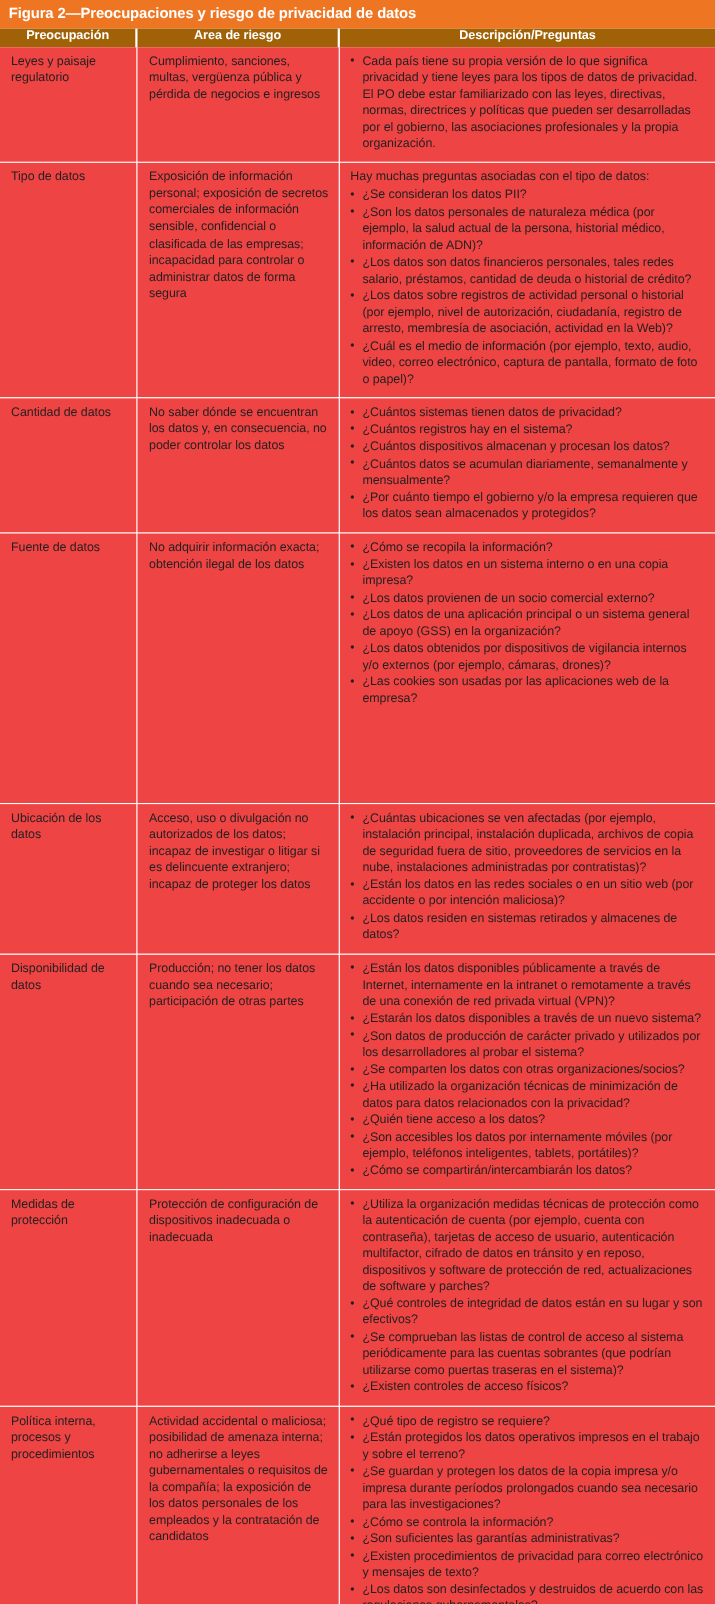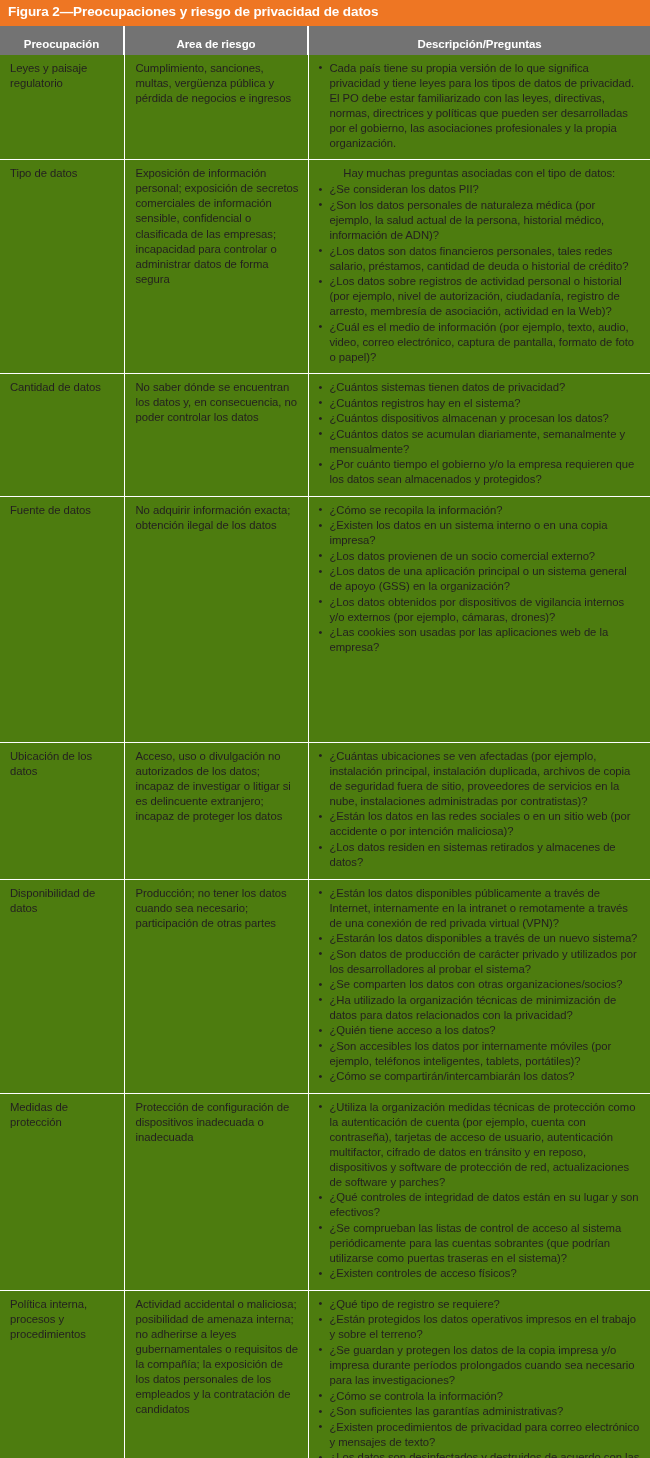--- a/index.html
+++ b/index.html
@@ -30,53 +30,52 @@
   table.grid {
     width: 650px;
     border-collapse: collapse;
     table-layout: fixed;
   }
   table.grid col.c1 { width: 124px; }
   table.grid col.c2 { width: 184px; }
   table.grid col.c3 { width: 342px; }
 
   thead th {
-    background: #737373;
+    background: #a16207;
     color: #ffffff;
     font-size: 11.5px;
     font-weight: bold;
     text-align: center;
-    padding: 12px 4px 5px 4px;
+    padding: 0 4px 5px 4px;
     border-right: 2px solid #ffffff;
     letter-spacing: -0.05px;
   }
   thead th:last-child { border-right: none; }
 
   tbody td {
-    background: #4d7c0f;
+    background: #ef4444;
     color: #231f20;
     font-size: 11.3px;
     line-height: 1.33;
     vertical-align: top;
     padding: 6px 9px 8px 9px;
     border-right: 1.5px solid #ffffff;
     border-bottom: 1.5px solid #ffffff;
     letter-spacing: -0.05px;
   }
   tbody td:last-child { border-right: none; }
   tbody tr:last-child td { border-bottom: none; }
 
   td.col-concern { padding-left: 10px; }
   td.col-risk { padding-left: 11px; }
   td.col-desc { padding-left: 10px; padding-right: 10px; }
 
   .intro-line {
     margin: 0 0 1px 0;
     padding: 0;
-    text-align: center;
   }
   ul.qlist {
     list-style: none;
     margin: 0;
     padding: 0;
   }
   ul.qlist > li {
     position: relative;
     padding-left: 11px;
     margin: 0 0 0.5px 0;

